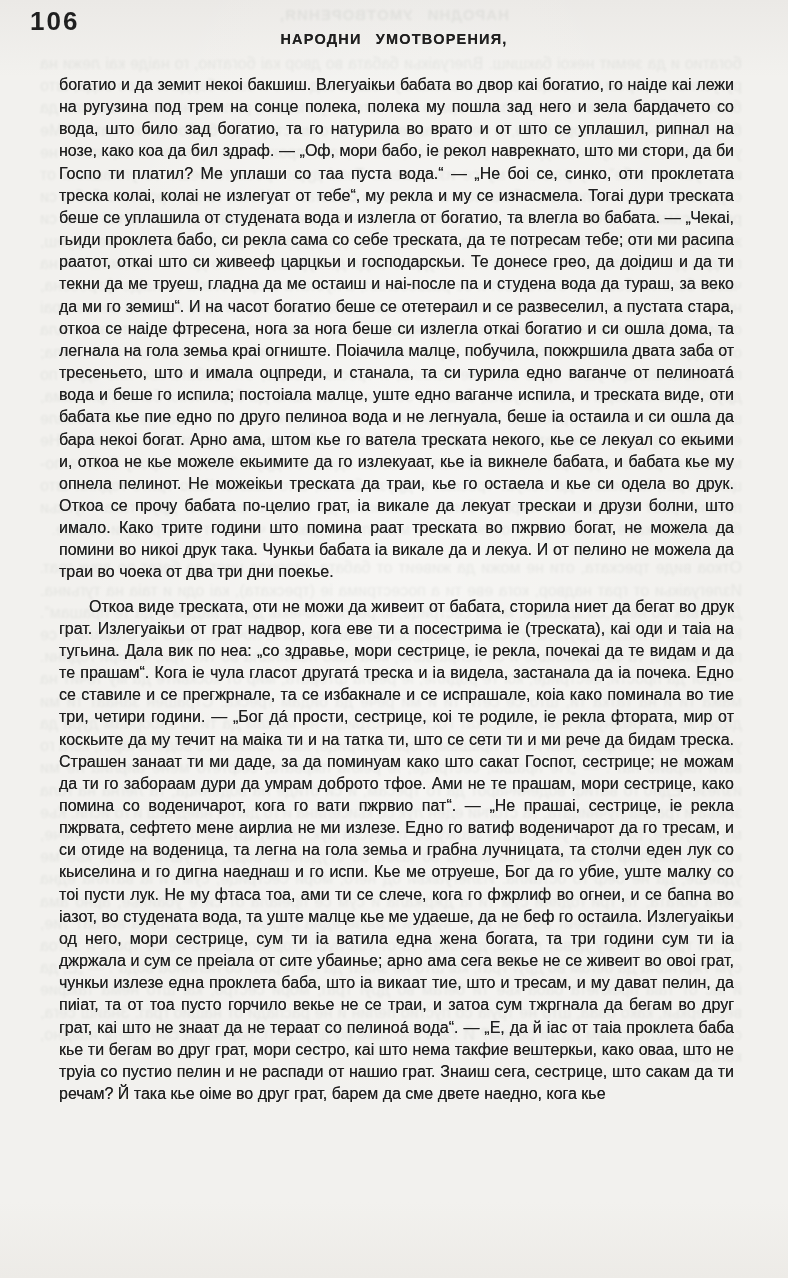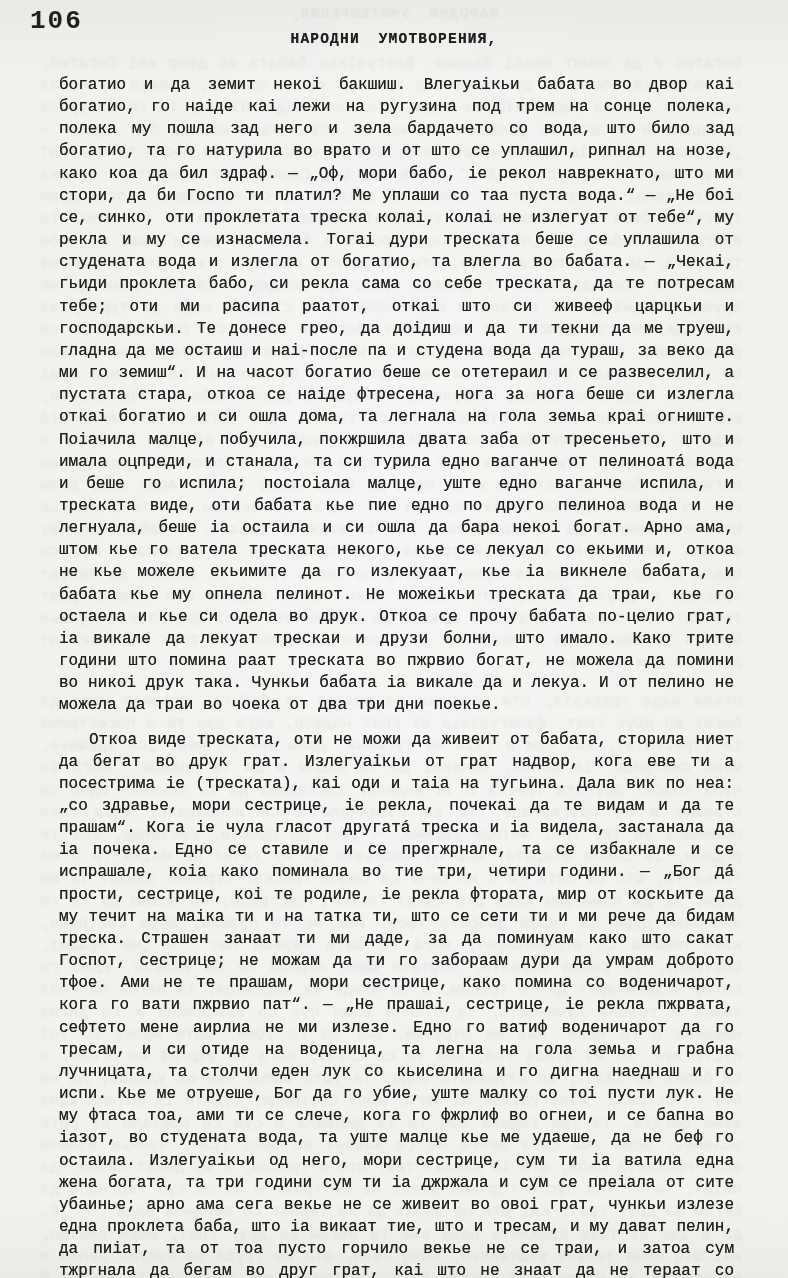--- a/index.html
+++ b/index.html
@@ -10,21 +10,21 @@
   .page {
     position: relative;
     width: 788px;
     height: 1278px;
     margin: 0 auto;
     background:
       radial-gradient(ellipse at 50% 40%, rgba(255,255,255,0.35) 0%, rgba(255,255,255,0) 60%),
       linear-gradient(180deg, #ebe9e6 0%, #f2f1ee 6%, #f2f1ee 94%, #edebe7 100%);
     background-color: #f1efec;
     overflow: hidden;
-    font-family: Liberation Mono, monospace;
+    font-family: Liberation Sans, sans-serif;
     color: #1f1f1f;
   }
 
   
   .bleed {
     position: absolute;
     inset: 0;
     transform: scaleX(-1);
     opacity: 0.075;
     color: #43544a;

